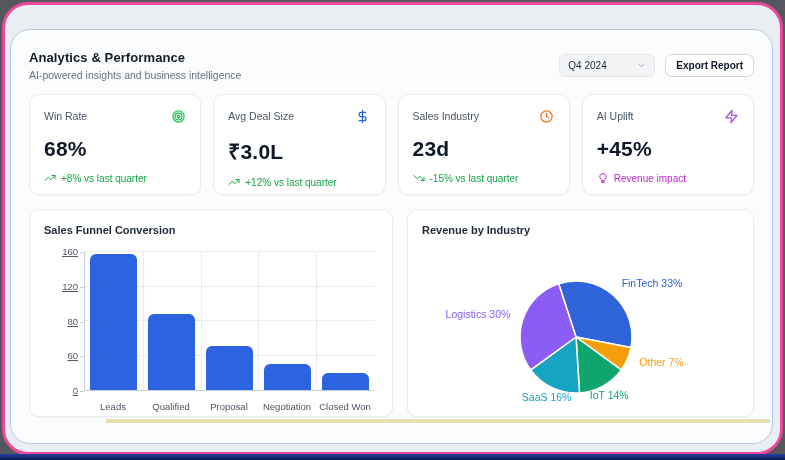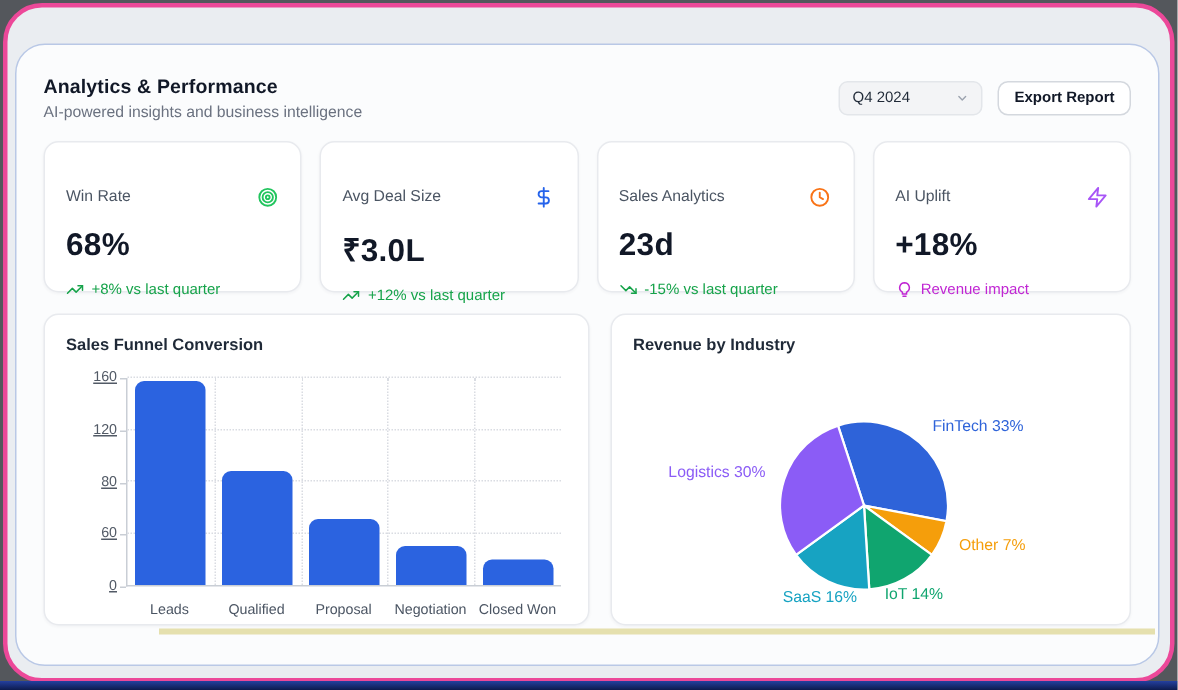--- a/index.html
+++ b/index.html
@@ -19,21 +19,21 @@
   .subtitle { font-size:10.5px; color:#6b7280; margin-top:4px; }
   .header-controls { display:flex; align-items:center; gap:10px; }
   .select { width:96px; height:23px; background:#f3f4f6; border:1px solid #e3e6ea; border-radius:6px;
     display:flex; align-items:center; justify-content:space-between; padding:0 8px; font-size:10px; color:#1f2937; cursor:pointer; }
   .select .chev { color:#9ca3af; display:flex; }
   .export-btn { height:23px; padding:0 10px; background:#fff; border:1px solid #d4d8de; border-radius:7px;
     font-size:10px; font-weight:700; color:#111827; font-family:inherit; cursor:pointer; }
 
   
   .kpi-row { display:grid; grid-template-columns:repeat(4,1fr); gap:12px; margin:13px 18px 0 18px; }
-  .kpi-card { background:#fff; border:1px solid #e8eaee; border-radius:10px; height:101px; padding:28px 14px;
+  .kpi-card { background:#fff; border:1px solid #e8eaee; border-radius:10px; height:101px; padding:13px 14px;
     box-shadow:0 1px 2px rgba(16,24,40,.04); position:relative; }
   .kpi-top { display:flex; justify-content:space-between; align-items:center; }
   .kpi-label { font-size:10.5px; color:#4b5563; }
   .kpi-icon { width:16px; height:16px; display:flex; align-items:center; justify-content:center; }
   .kpi-value { font-size:21px; font-weight:700; color:#111827; margin-top:13px; letter-spacing:.2px; }
   .kpi-trend { display:flex; align-items:center; gap:5px; font-size:10px; margin-top:11px; }
 
   
   .charts-row { display:grid; grid-template-columns:364px 1fr; gap:14px; margin:14px 18px 0 18px; }
   .chart-card { background:#fff; border:1px solid #e8eaee; border-radius:10px; height:208px; padding:14px 14px 0 14px;
@@ -125,21 +125,21 @@
                 <path d="M22 7l-8.5 8.5-5-5L2 17"></path>
                 <path d="M16 7h6v6"></path>
               </svg>
             </span>
       <span class="trend-txt" style="color: rgb(22, 163, 74);">+12% vs last quarter</span>
     </div>
   </div>
 
   <div class="kpi-card">
     <div class="kpi-top">
-      <span class="kpi-label">Sales Analytics</span>
+      <span class="kpi-label">Sales Industry</span>
       <span class="kpi-icon">
               <svg width="15" height="15" viewBox="0 0 24 24" fill="none" stroke="#f97316" stroke-width="2" stroke-linecap="round" stroke-linejoin="round">
                 <circle cx="12" cy="12" r="9"></circle>
                 <path d="M12 7v5l3.5 2"></path>
               </svg>
             </span>
     </div>
     <div class="kpi-value">23d</div>
     <div class="kpi-trend">
       <span class="trend-ic" style="display: flex;">
@@ -154,21 +154,21 @@
 
   <div class="kpi-card">
     <div class="kpi-top">
       <span class="kpi-label">AI Uplift</span>
       <span class="kpi-icon">
               <svg width="15" height="15" viewBox="0 0 24 24" fill="none" stroke="#a855f7" stroke-width="2" stroke-linecap="round" stroke-linejoin="round">
                 <path d="M13 2 3 14h9l-1 8 10-12h-9l1-8z"></path>
               </svg>
             </span>
     </div>
-    <div class="kpi-value">+18%</div>
+    <div class="kpi-value">+45%</div>
     <div class="kpi-trend">
       <span class="trend-ic" style="display: flex;">
               <svg width="12" height="12" viewBox="0 0 24 24" fill="none" stroke="#c026d3" stroke-width="2" stroke-linecap="round" stroke-linejoin="round">
                 <path d="M9 18h6M10 21h4M12 3a6.5 6.5 0 0 0-3.7 11.8c.8.6 1.2 1.5 1.2 2.4v.8h5v-.8c0-.9.4-1.8 1.2-2.4A6.5 6.5 0 0 0 12 3z"></path>
               </svg>
             </span>
       <span class="trend-txt" style="color: rgb(192, 38, 211);">Revenue impact</span>
     </div>
   </div>
 </div>

